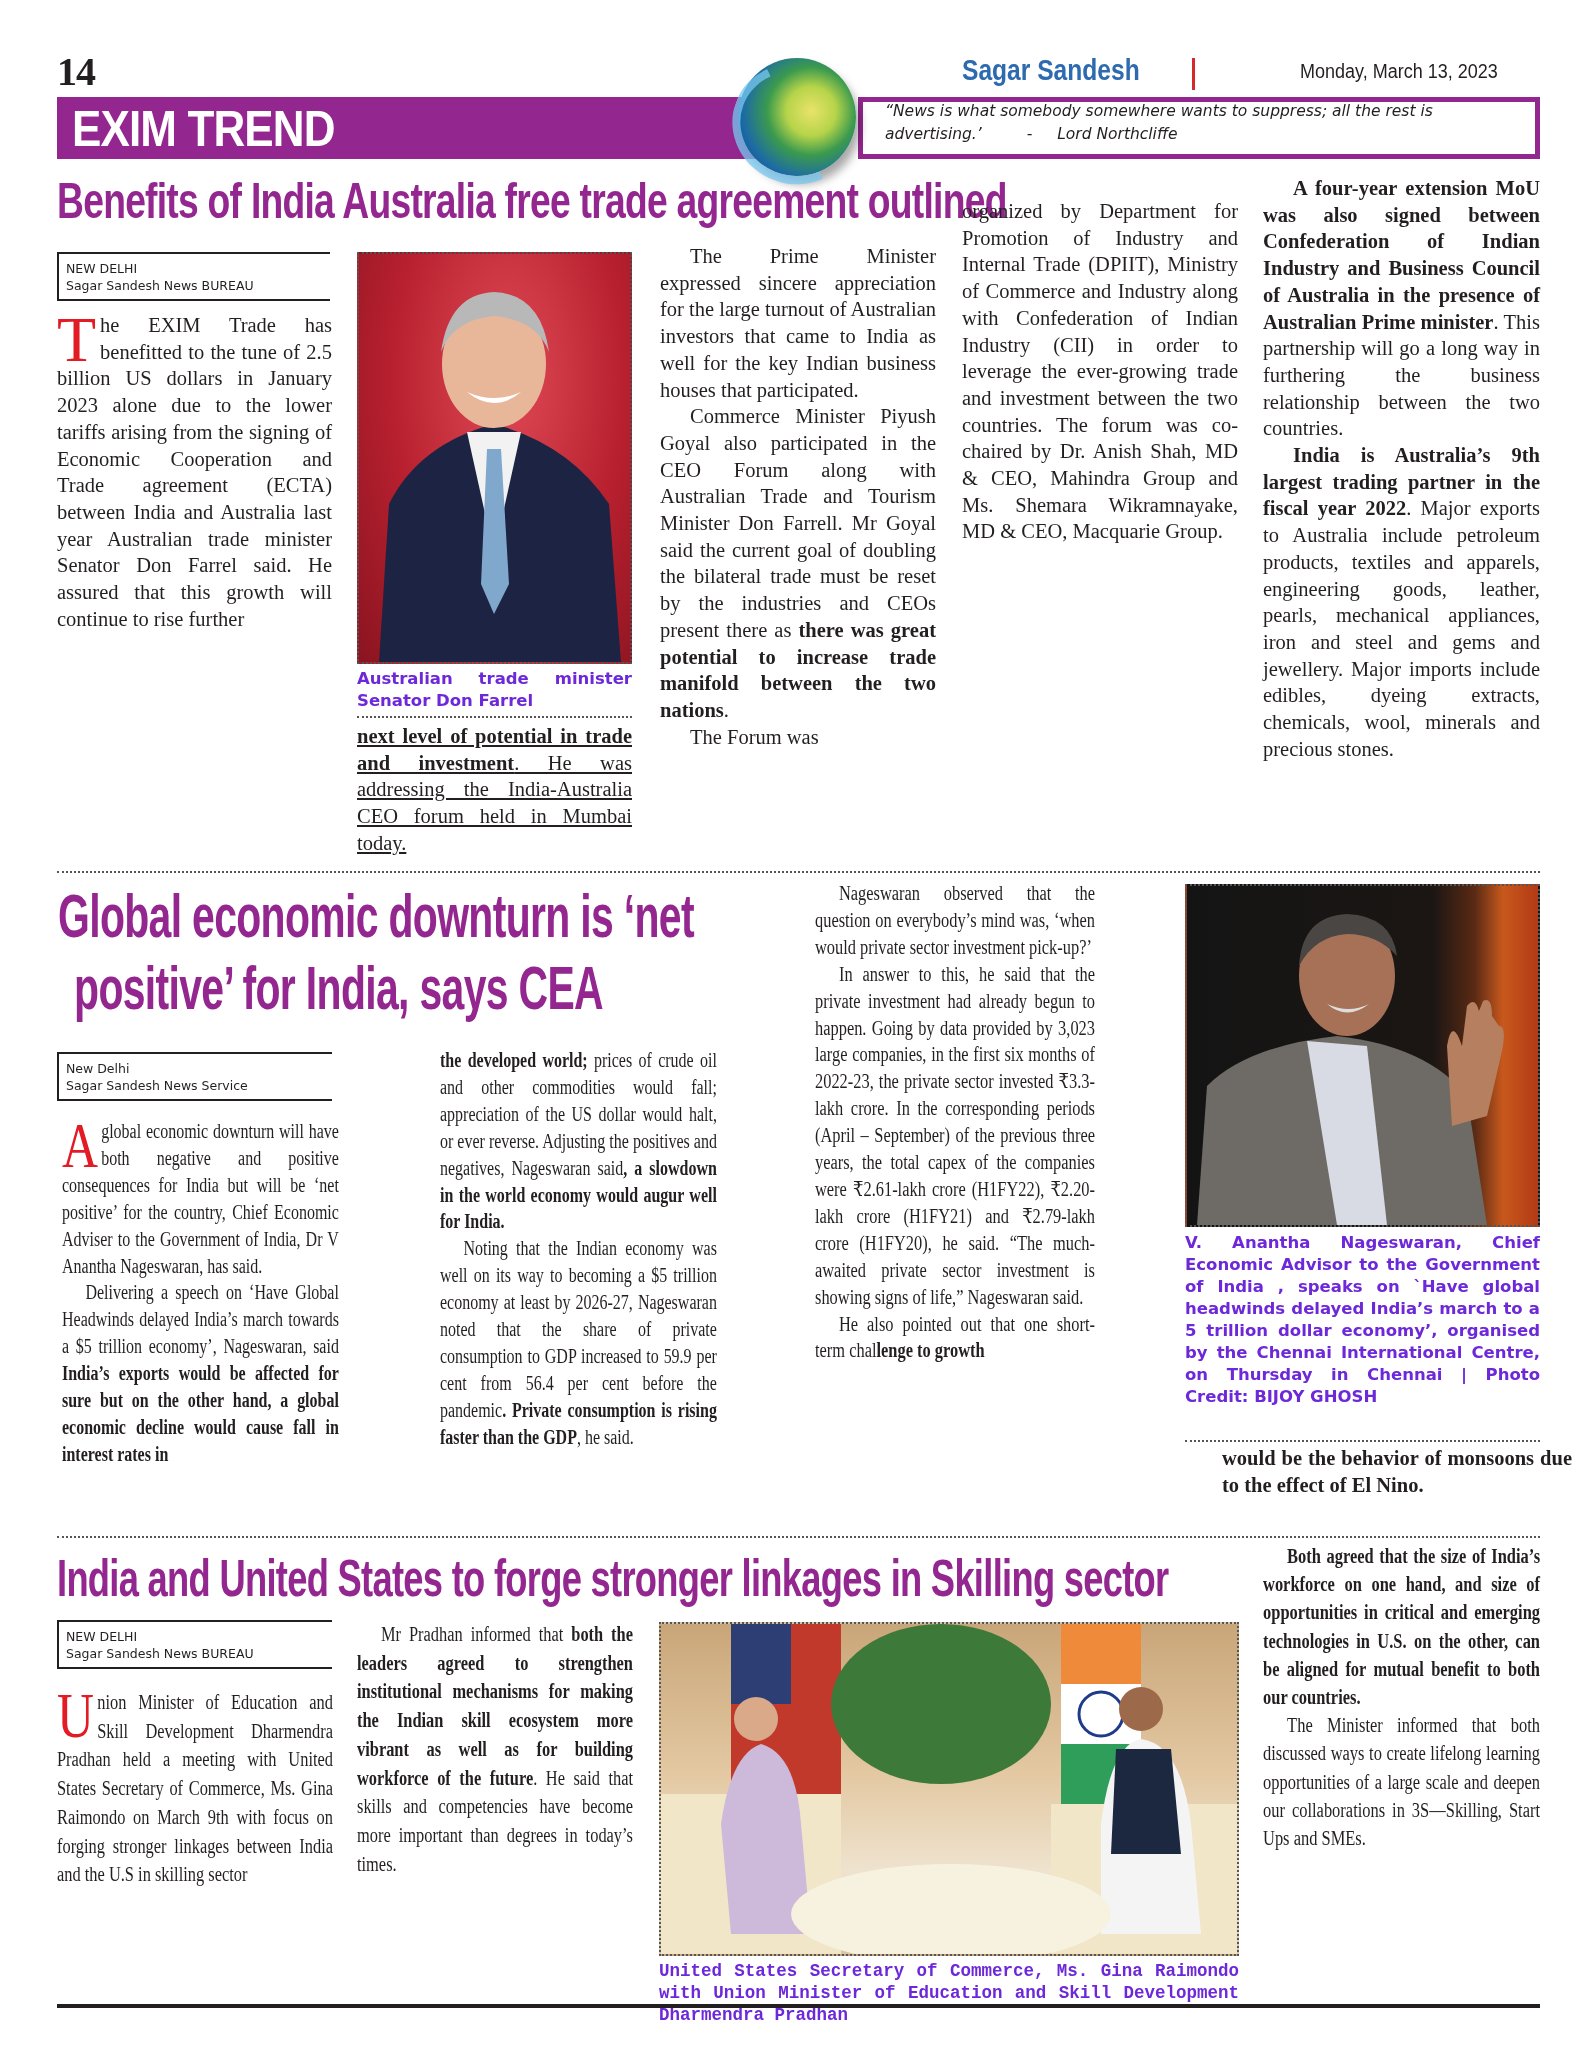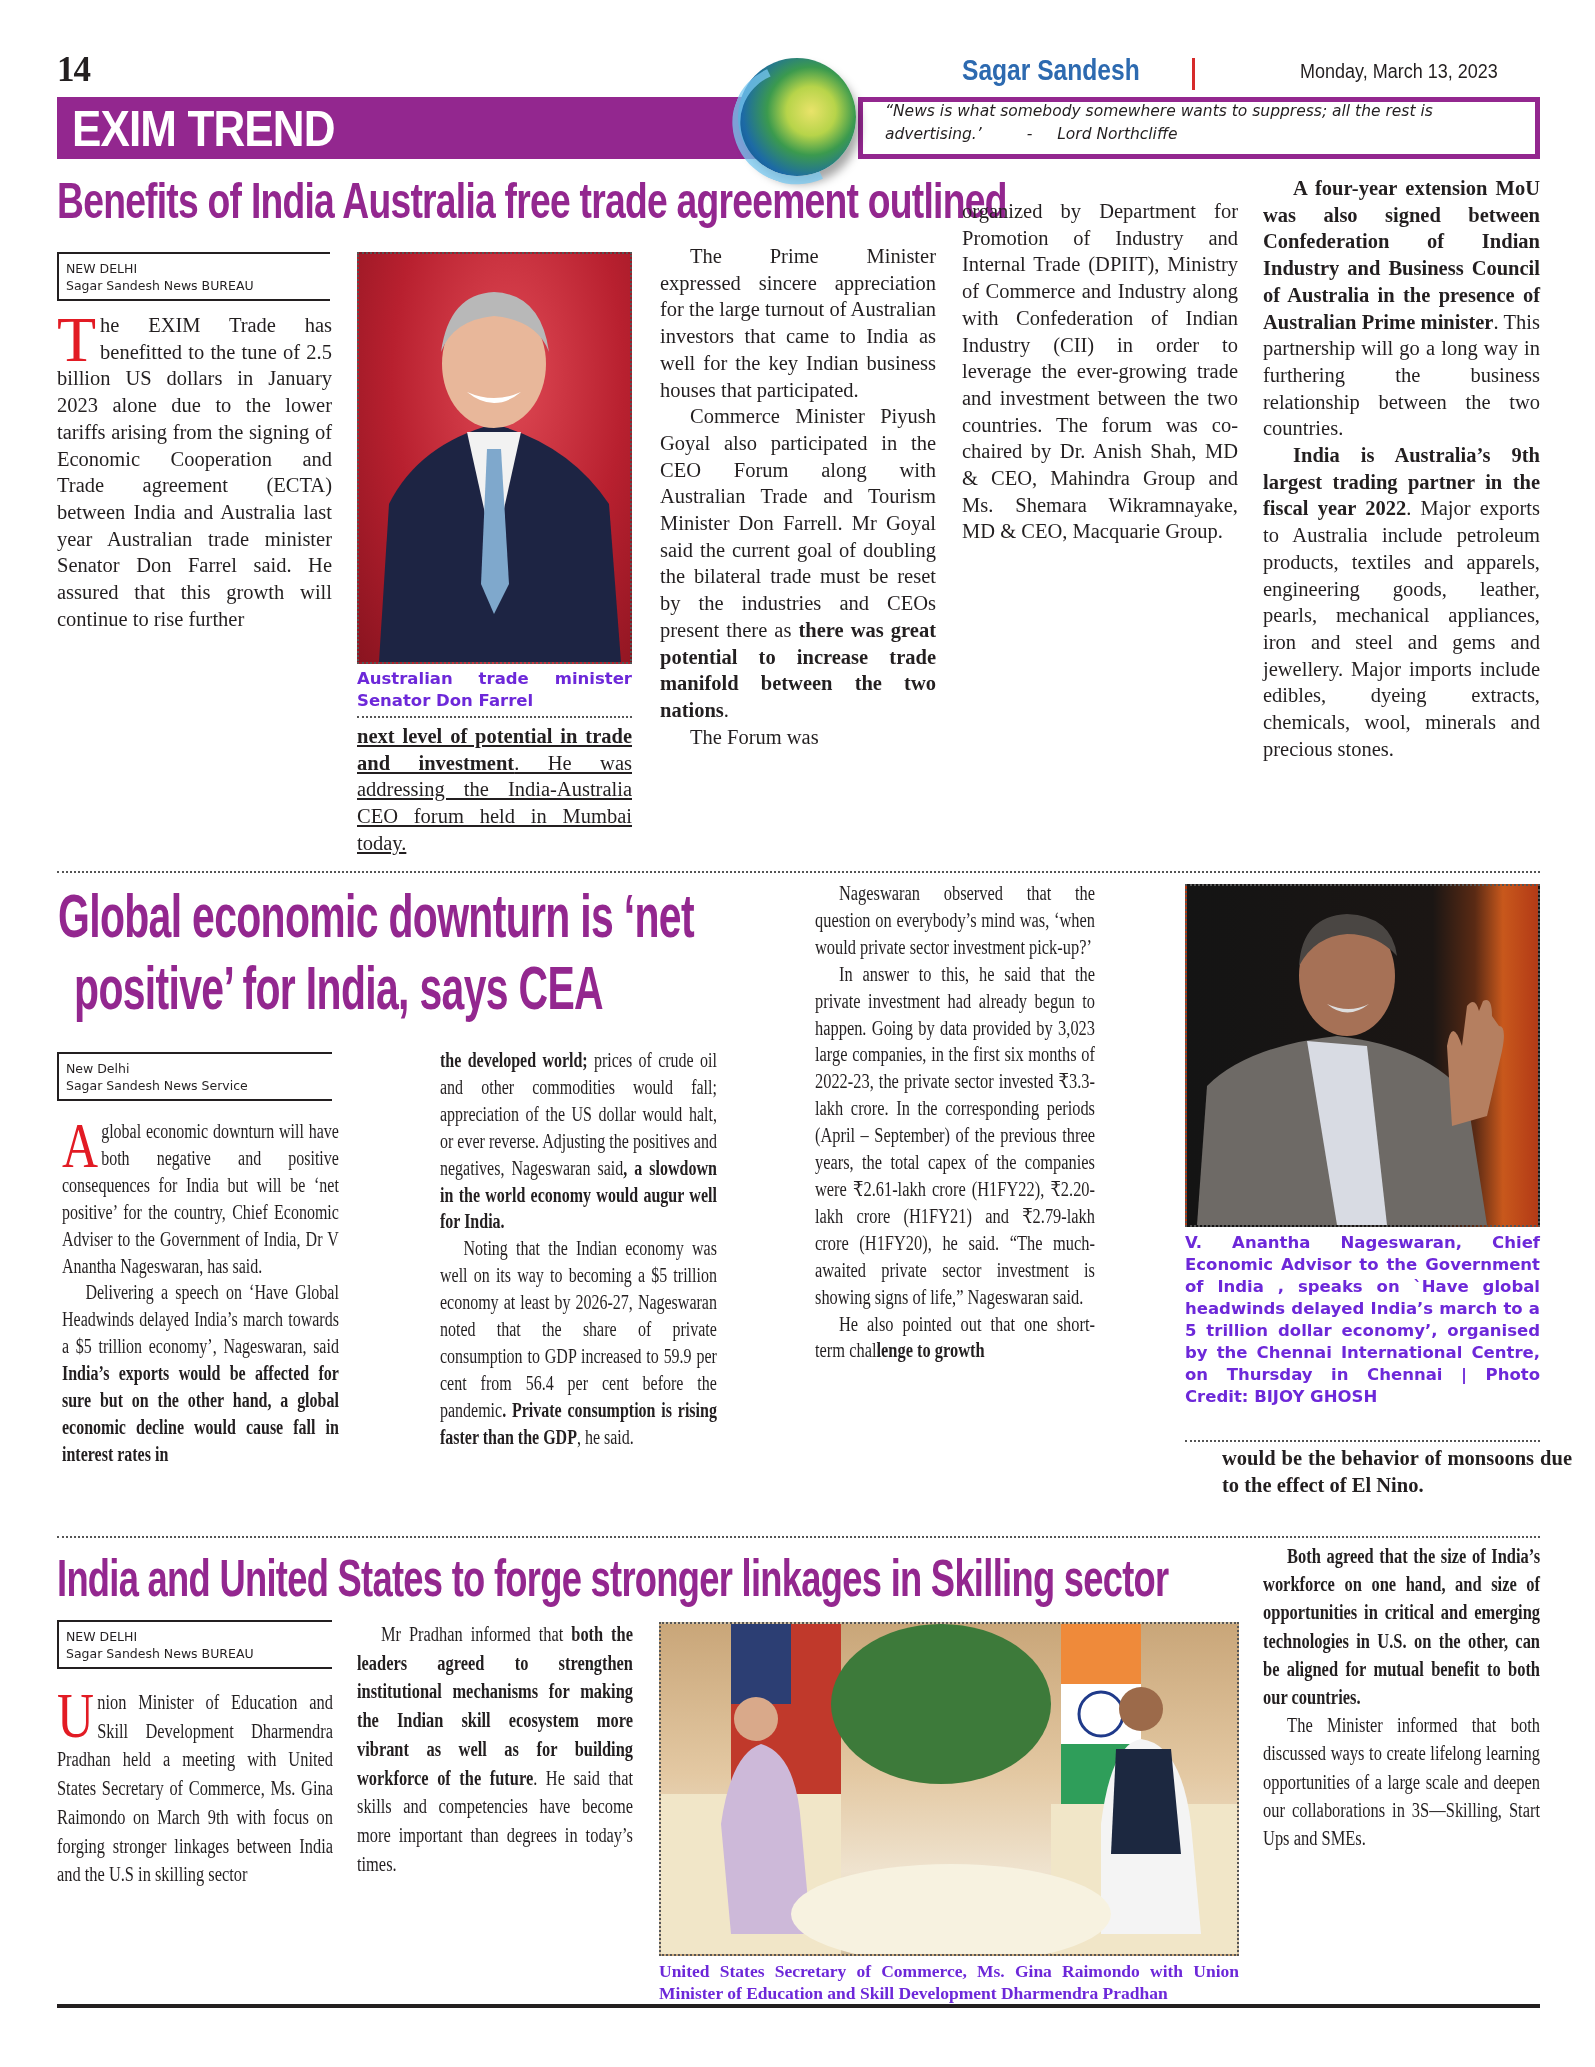--- a/index.html
+++ b/index.html
@@ -1,19 +1,19 @@
 <!DOCTYPE html>
 <html><head>
 <meta charset="utf-8">
 <style>
   html,body{margin:0;padding:0;background:#fff;}
   body{width:1595px;height:2067px;position:relative;overflow:hidden;color:#231f20;
        font-family:"Liberation Serif","DejaVu Serif",serif;}
   .abs{position:absolute;}
-  .page-num{left:57px;top:52px;font-size:35px;font-weight:bold;line-height:1;font-family:"Liberation Serif",serif;letter-spacing:-1px;}
+  .page-num{left:57px;top:52px;font-size:40px;font-weight:bold;line-height:1;font-family:"Liberation Serif",serif;letter-spacing:-1px;}
   .section-bar{left:57px;top:97px;width:700px;height:62px;background:#93278f;}
   .section-title{left:72px;top:98px;font-family:"Liberation Sans",sans-serif;font-weight:bold;color:#fff;font-size:50px;line-height:62px;letter-spacing:-1px;transform:scaleX(0.88);transform-origin:left center;}
   .globe{left:738px;top:58px;width:118px;height:118px;border-radius:50%;
          background:radial-gradient(circle at 62% 45%,#e9e36a 0%,#b7d44a 25%,#3b9a4e 45%,#1c6aa6 70%,#0c3d6e 100%);
          box-shadow:4px 8px 10px rgba(0,0,0,.35);}
   .globe-swoosh{left:732px;top:64px;width:126px;height:120px;border-radius:50%;border:8px solid rgba(120,200,240,.75);border-top-color:transparent;border-right-color:transparent;transform:rotate(20deg);box-sizing:border-box;}
   .masthead{left:962px;top:55px;font-family:"Liberation Sans",sans-serif;font-weight:bold;color:#2d6ab0;font-size:30px;line-height:1;transform:scaleX(0.82);transform-origin:left top;}
   .masthead-bar{left:1192px;top:58px;width:3px;height:32px;background:#d62a2a;}
   .date{left:1300px;top:60px;font-family:"Liberation Sans",sans-serif;font-size:20px;color:#231f20;transform:scaleX(0.9);transform-origin:left top;}
   .quote-box{left:858px;top:97px;width:682px;height:62px;border:5px solid #93278f;box-sizing:border-box;background:#fff;}
@@ -169,20 +169,20 @@
     <rect x="0" y="170" width="180" height="160" fill="#f1e6c8"></rect>
     <rect x="390" y="180" width="186" height="150" fill="#f1e6c8"></rect>
     <path d="M60 200 Q70 130 100 120 Q135 130 140 200 L150 310 L70 310 Z" fill="#cdb9d9"></path>
     <circle cx="95" cy="95" r="22" fill="#d9a98a"></circle>
     <path d="M440 200 Q450 120 480 115 Q520 120 530 200 L540 310 L440 310 Z" fill="#f4f4f4"></path>
     <path d="M455 125 L510 125 L520 230 L450 230 Z" fill="#1c2840"></path>
     <circle cx="480" cy="85" r="22" fill="#9c6a4a"></circle>
     <ellipse cx="290" cy="290" rx="160" ry="50" fill="#f7f2e0"></ellipse>
   </svg>
 </div>
-<div class="abs caption" style="left:659px;top:1960px;width:580px;font-family:Liberation Serif, serif;font-size:17.5px;">United States Secretary of Commerce, Ms. Gina Raimondo with Union Minister of Education and Skill Development Dharmendra Pradhan</div>
+<div class="abs caption" style="left:659px;top:1960px;width:580px;font-family:Liberation Mono, monospace;font-size:17.5px;">United States Secretary of Commerce, Ms. Gina Raimondo with Union Minister of Education and Skill Development Dharmendra Pradhan</div>
 
 <div class="abs col" style="left:1263px;top:1542px;width:345px;font-size:20.5px;line-height:28.2px;transform:scaleX(0.803);transform-origin:left top;">
   <p><b>Both agreed that the size of India’s workforce on one hand, and size of opportunities in critical and emerging technologies in U.S. on the other, can be aligned for mutual benefit to both our countries.</b></p>
   <p>The Minister informed that both discussed ways to create lifelong learning opportunities of a large scale and deepen our collaborations in 3S—Skilling, Start Ups and SMEs.</p>
 </div>
 
 <div class="abs solidrule" style="left:57px;top:2004px;width:1483px;"></div>
 
 </body></html>

